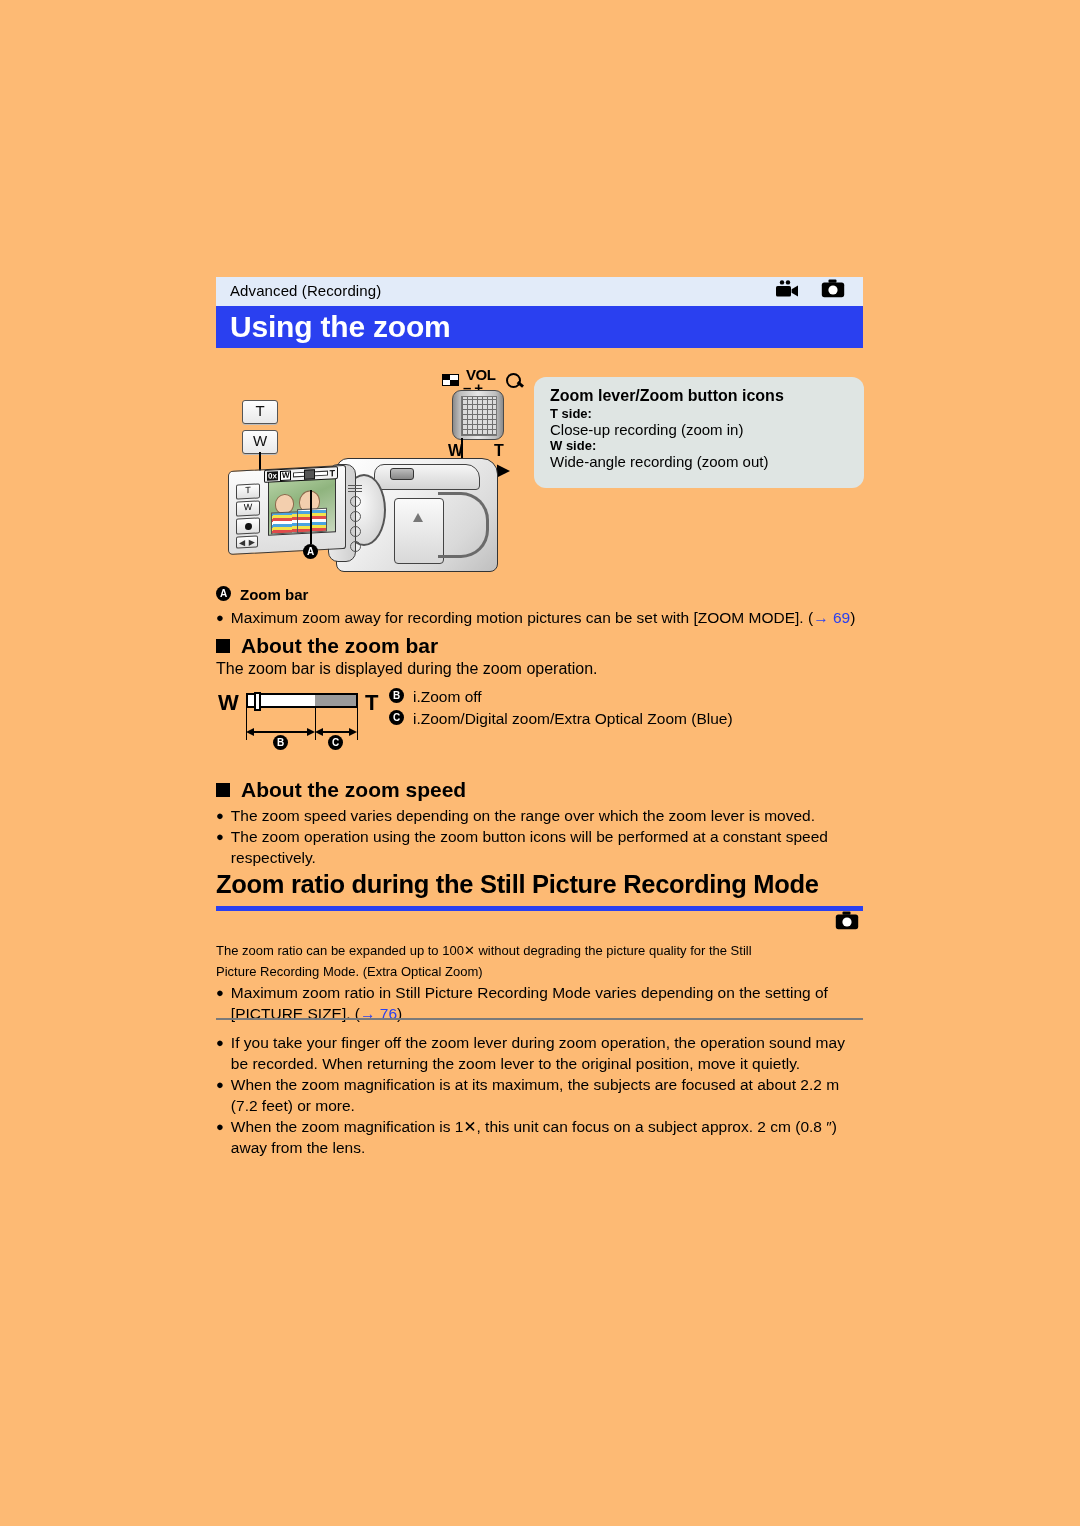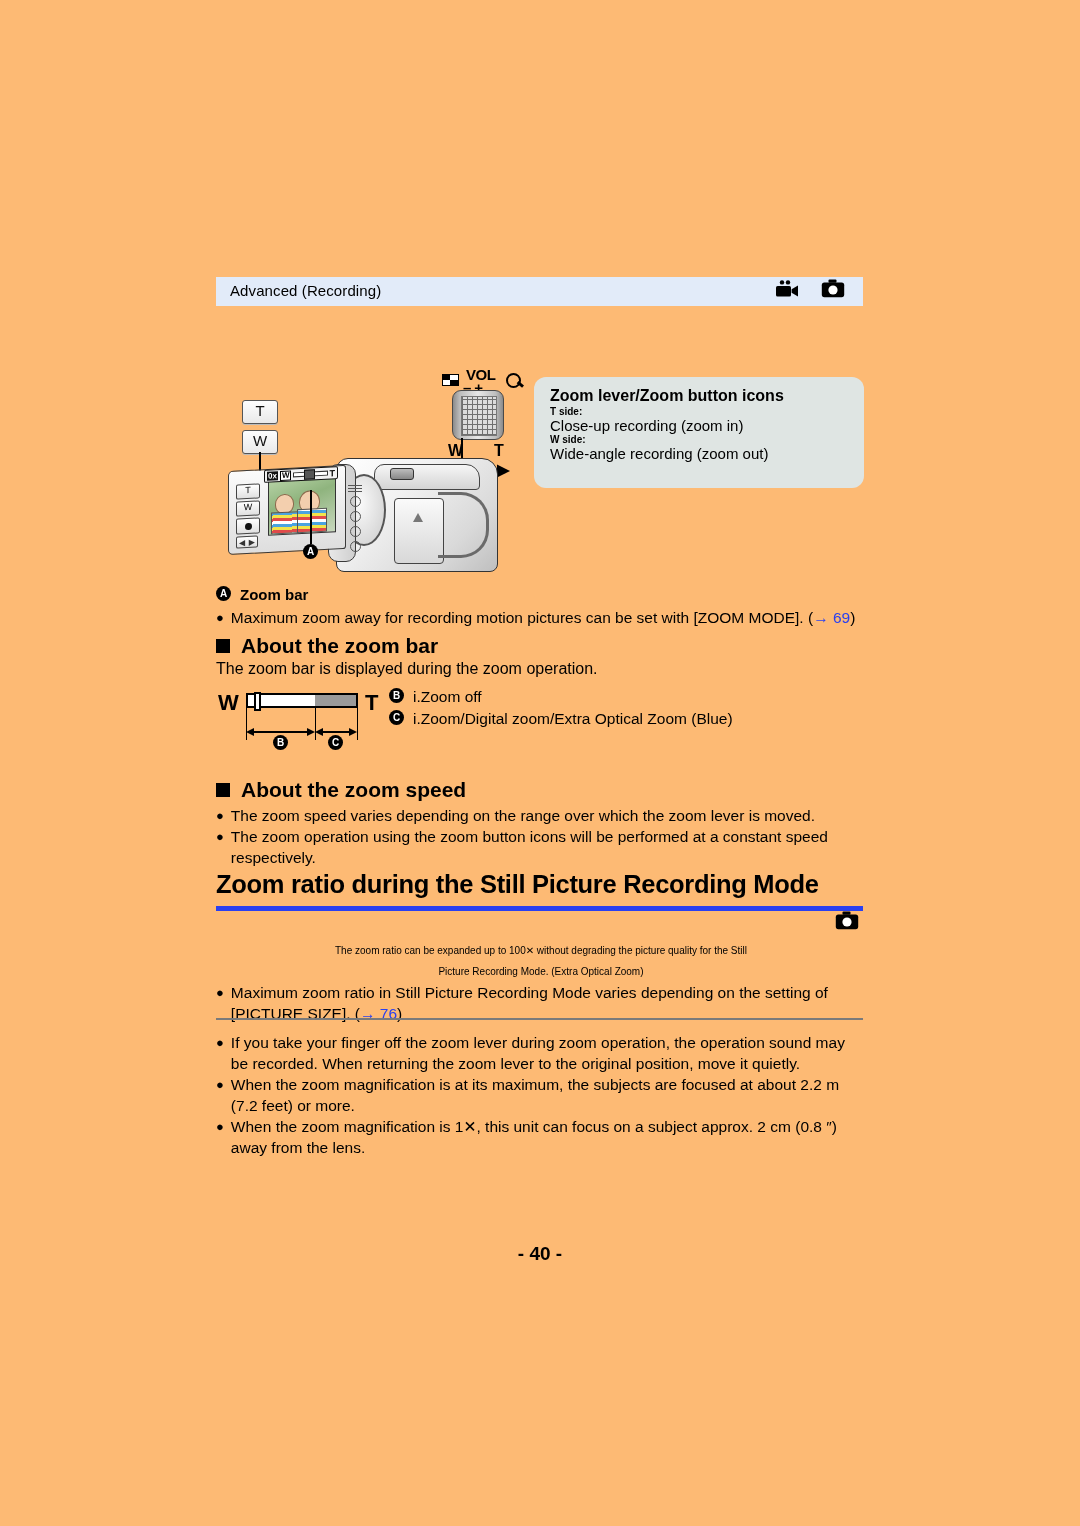--- a/index.html
+++ b/index.html
@@ -357,21 +357,21 @@
   .callout {
     position: absolute;
     left: 534px; top: 377px;
     width: 330px; height: 111px;
     background: #dfe5e3;
     border-radius: 12px;
     box-sizing: border-box;
     padding: 10px 16px;
   }
   .callout .c-title { font-size: 16px; font-weight: bold; margin-bottom: 1px; }
-  .callout .c-sub   { font-size: 10px; font-weight: bold; }
+  .callout .c-sub   { font-size: 13px; font-weight: bold; }
   .callout .c-line  { font-size: 15px; }
 
   
   .legend-a {
     position: absolute;
     left: 216px; top: 586px;
     display: flex; align-items: flex-start; gap: 9px;
     font-size: 15px; font-weight: bold;
   }
   .bullet-row {
@@ -475,20 +475,23 @@
       <span class="ic-photo">
         <svg width="24" height="19" viewBox="0 0 24 19">
           <rect x="7.5" y="0.6" width="8" height="3.2" rx="1" fill="#000"></rect>
           <rect x="0.8" y="3.6" width="22.4" height="14.6" rx="2.6" fill="#000"></rect>
           <circle cx="12" cy="11" r="4.6" fill="#fff"></circle>
         </svg>
       </span>
     </div>
   </div>
 
+  <div class="title-bar">
+    <div class="t">Using the zoom</div>
+  </div>
 
   <div class="illus">
 
     <div class="btn-tw btn-T">T</div>
     <div class="btn-tw btn-W">W</div>
     <div class="lead-v" style="left:43px; top:84px; height:36px;"></div>
 
     <span class="ic-thumbs"></span>
     <div class="vol-lbl">VOL</div>
     <div class="vol-pm">
@@ -630,21 +633,21 @@
   <div class="blue-rule"></div>
 
   <div class="abs" style="left:835px; top:911px;">
     <svg width="24" height="19" viewBox="0 0 24 19">
       <rect x="7.5" y="0.6" width="8" height="3.2" rx="1" fill="#000"></rect>
       <rect x="0.8" y="3.6" width="22.4" height="14.6" rx="2.6" fill="#000"></rect>
       <circle cx="12" cy="11" r="4.6" fill="#fff"></circle>
     </svg>
   </div>
 
-  <div class="abs" style="left:216px; top:940px; width:650px; font-size:10px; line-height:21px;text-align:center;">
+  <div class="abs" style="left:216px; top:940px; width:650px; font-size:13px; line-height:21px;">
     <div>The zoom ratio can be expanded up to 100✕ without degrading the picture quality for the Still</div>
     <div>Picture Recording Mode. (Extra Optical Zoom)</div>
   </div>
 
   <div class="abs bullet-row" style="left:216px; top:982px; width:650px;">
     <span class="dot">●</span>
     <span>
       <span>Maximum zoom ratio in Still Picture Recording Mode varies depending on the setting of</span><br>
       <span>[PICTURE SIZE]. (</span><span class="lnk">→</span>&nbsp;<span class="lnk">76</span><span>)</span>
     </span>
@@ -658,15 +661,14 @@
   </div>
   <div class="abs bullet-row" style="left:216px; top:1074px; width:647px;">
     <span class="dot">●</span>
     <span>When the zoom magnification is at its maximum, the subjects are focused at about 2.2 m (7.2 feet) or more.</span>
   </div>
   <div class="abs bullet-row" style="left:216px; top:1116px; width:650px;">
     <span class="dot">●</span>
     <span>When the zoom magnification is 1✕, this unit can focus on a subject approx. 2 cm (0.8 ″) away from the lens.</span>
   </div>
 
-  <div class="page-num">- 40 -</div>
 
 </div>
 
 </body></html>

